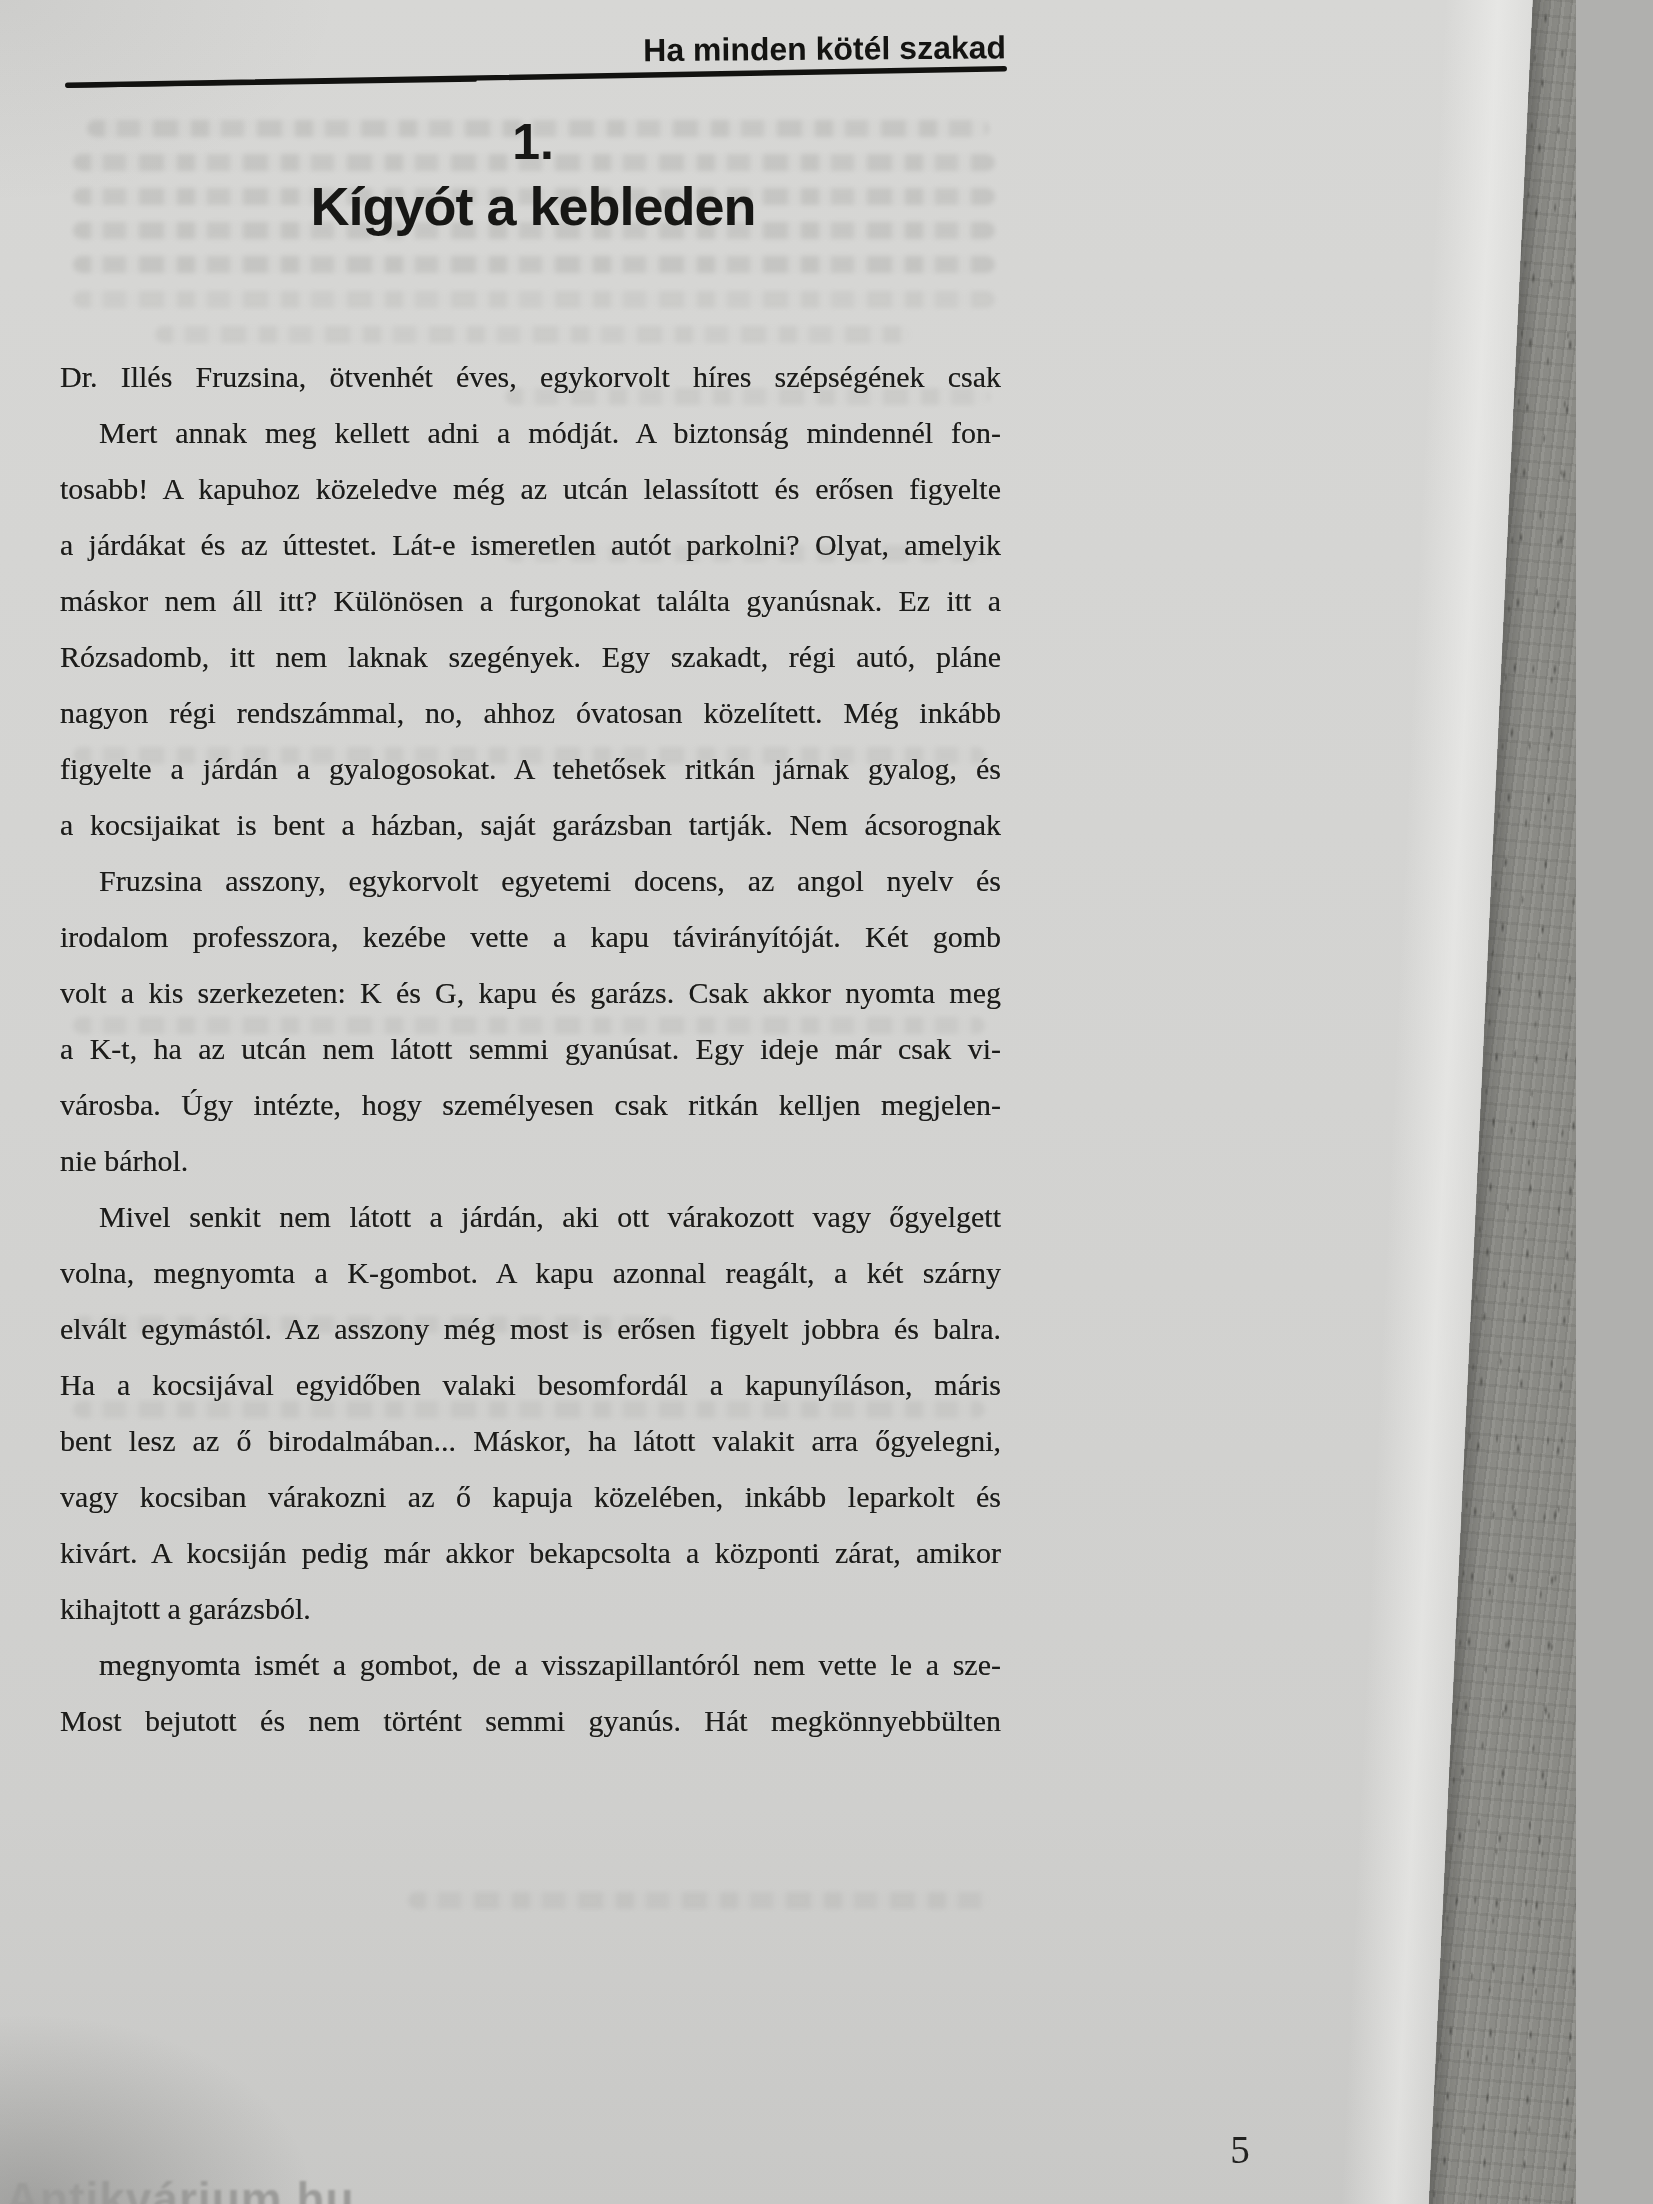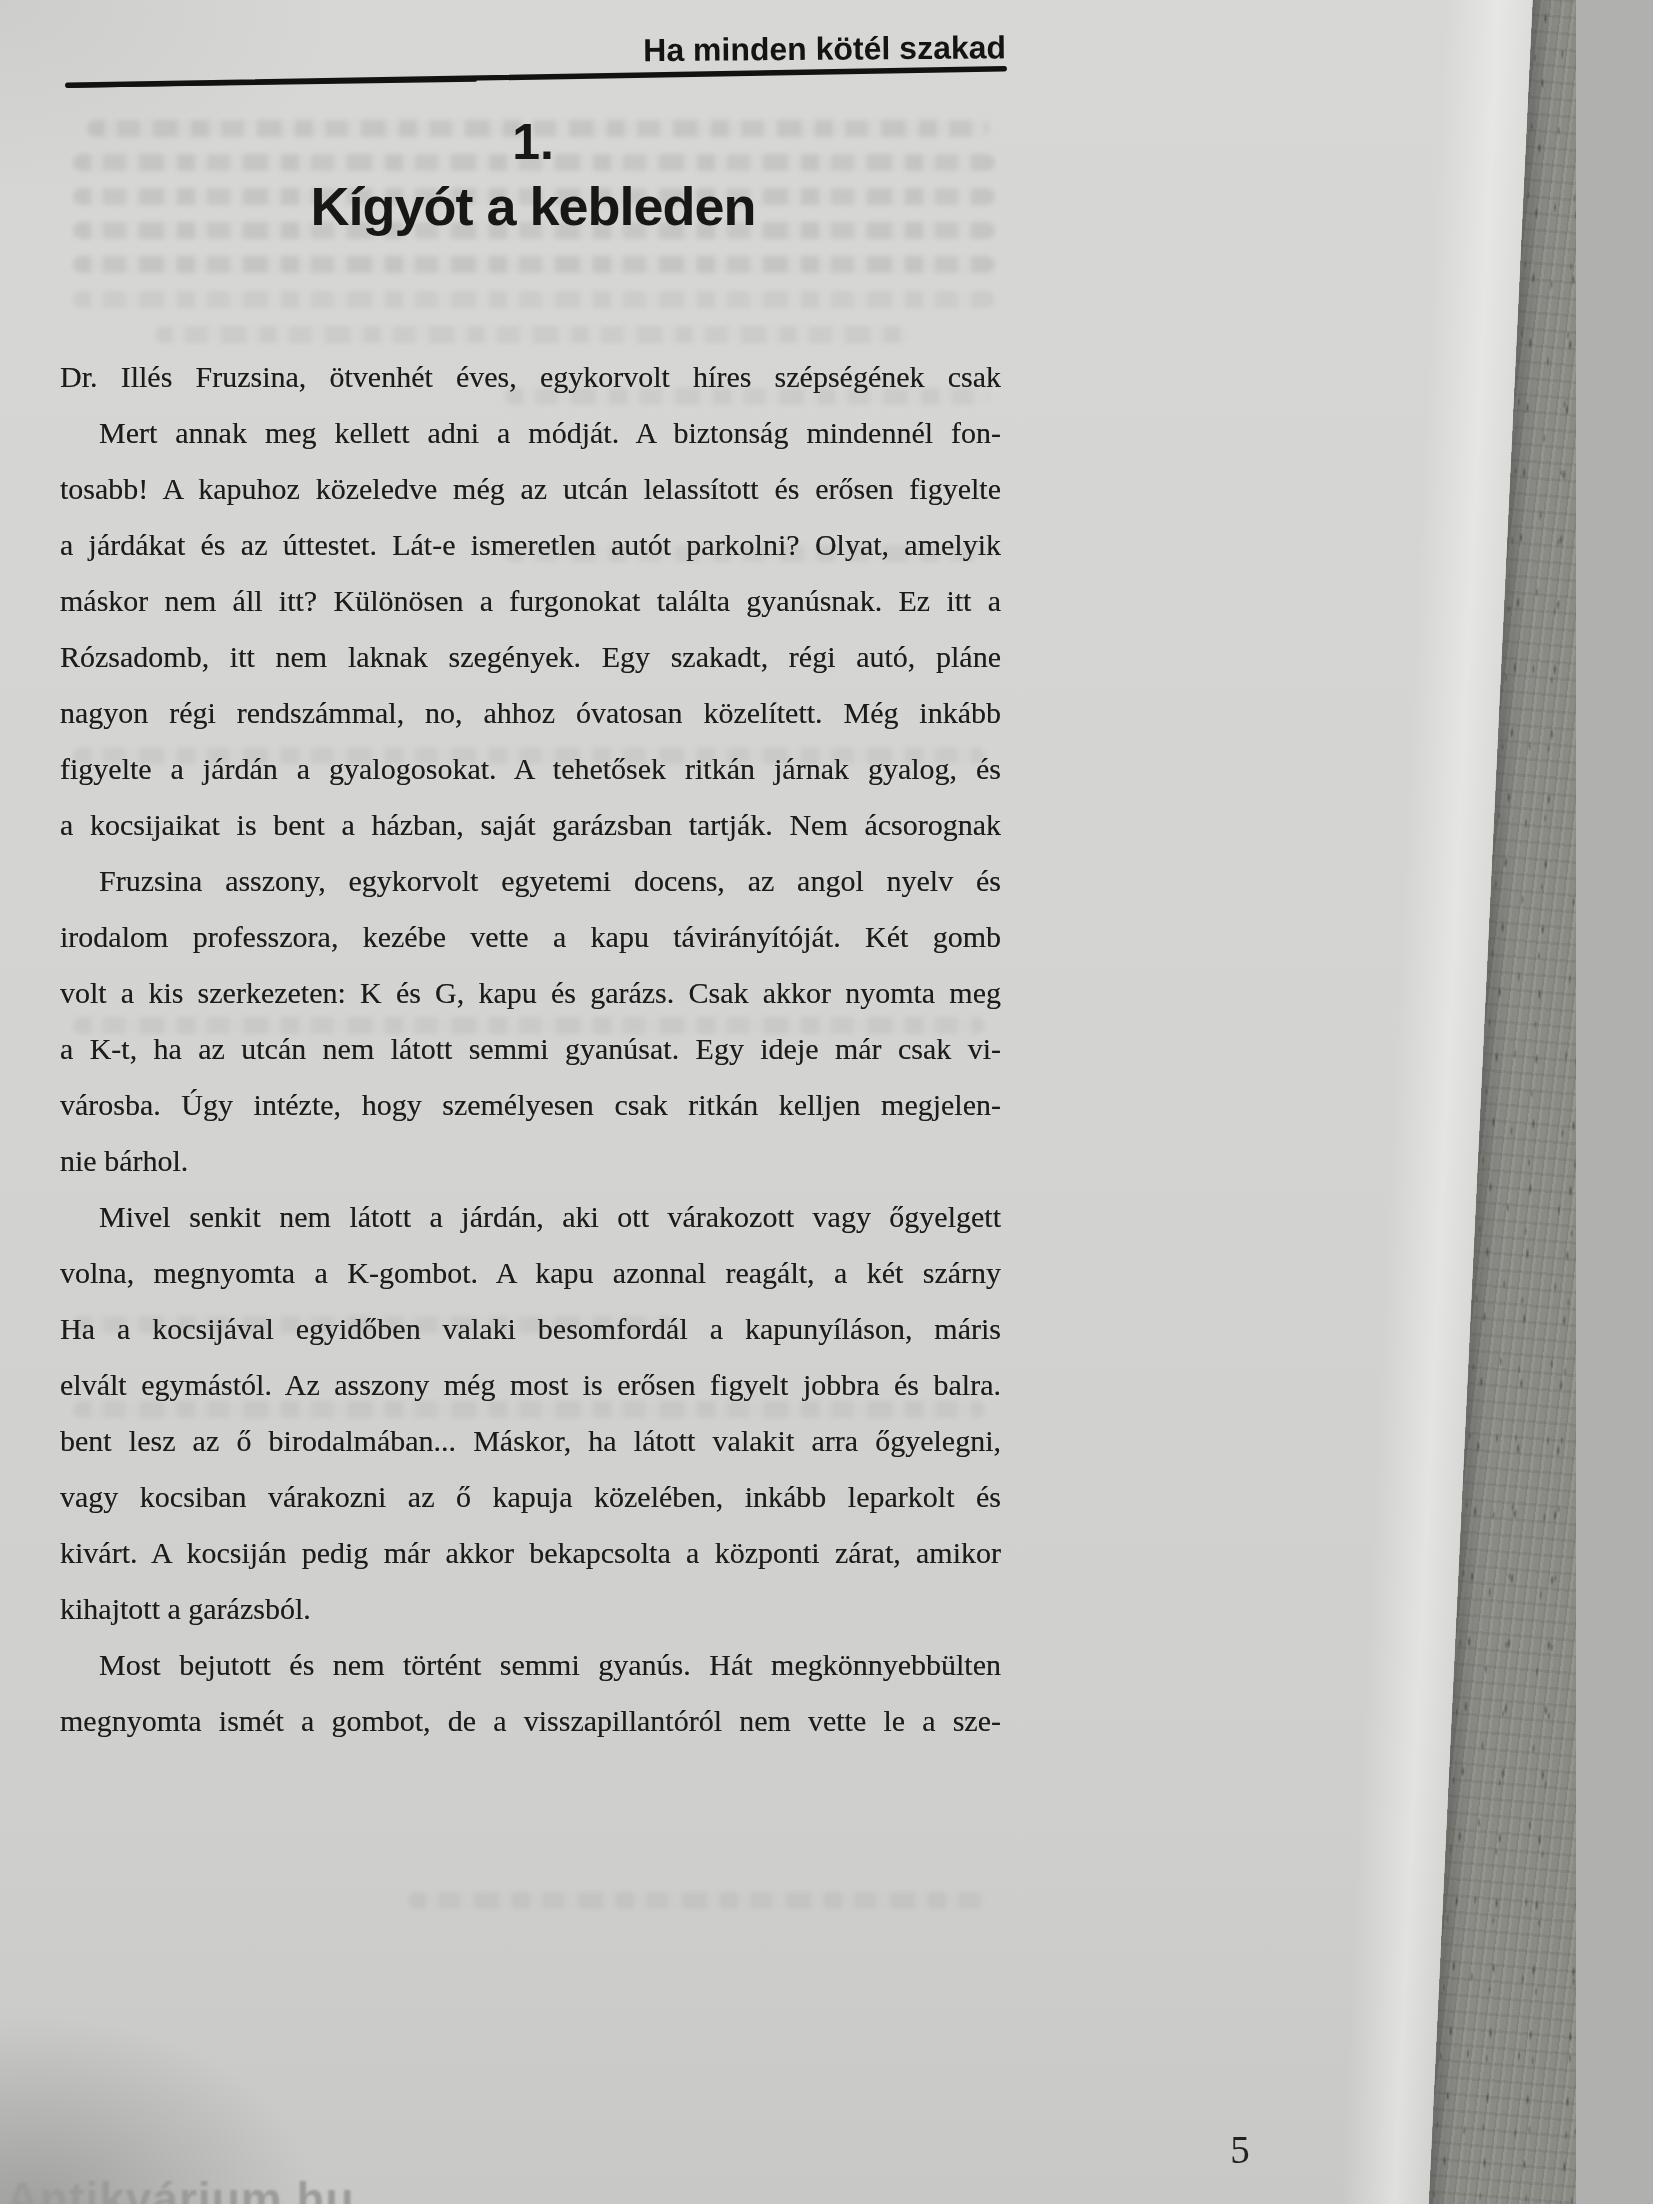--- a/index.html
+++ b/index.html
@@ -153,30 +153,30 @@
         <div class="line">Fruzsina asszony, egykorvolt egyetemi docens, az angol nyelv és</div>
         <div class="line">irodalom professzora, kezébe vette a kapu távirányítóját. Két gomb</div>
         <div class="line">volt a kis szerkezeten: K és G, kapu és garázs. Csak akkor nyomta meg</div>
         <div class="line">a K-t, ha az utcán nem látott semmi gyanúsat. Egy ideje már csak vi-</div>
         <div class="line">városba. Úgy intézte, hogy személyesen csak ritkán kelljen megjelen-</div>
         <div class="line last">nie bárhol.</div>
       </div>
       <div class="para indent">
         <div class="line">Mivel senkit nem látott a járdán, aki ott várakozott vagy őgyelgett</div>
         <div class="line">volna, megnyomta a K-gombot. A kapu azonnal reagált, a két szárny</div>
+        <div class="line">elvált egymástól. Az asszony még most is erősen figyelt jobbra és balra.</div>
         <div class="line">Ha a kocsijával egyidőben valaki besomfordál a kapunyíláson, máris</div>
-        <div class="line">elvált egymástól. Az asszony még most is erősen figyelt jobbra és balra.</div>
         <div class="line">bent lesz az ő birodalmában... Máskor, ha látott valakit arra őgyelegni,</div>
         <div class="line">vagy kocsiban várakozni az ő kapuja közelében, inkább leparkolt és</div>
         <div class="line">kivárt. A kocsiján pedig már akkor bekapcsolta a központi zárat, amikor</div>
         <div class="line last">kihajtott a garázsból.</div>
       </div>
       <div class="para indent">
+        <div class="line">megnyomta ismét a gombot, de a visszapillantóról nem vette le a sze-</div>
         <div class="line">Most bejutott és nem történt semmi gyanús. Hát megkönnyebbülten</div>
-        <div class="line">megnyomta ismét a gombot, de a visszapillantóról nem vette le a sze-</div>
       </div>
     </div>
 
   <div class="page-number">5</div>
   <div class="watermark">Antikvárium.hu</div>
 
   <div class="edge-highlight"></div>
   <div class="book-edge"></div>
 
 </div>

